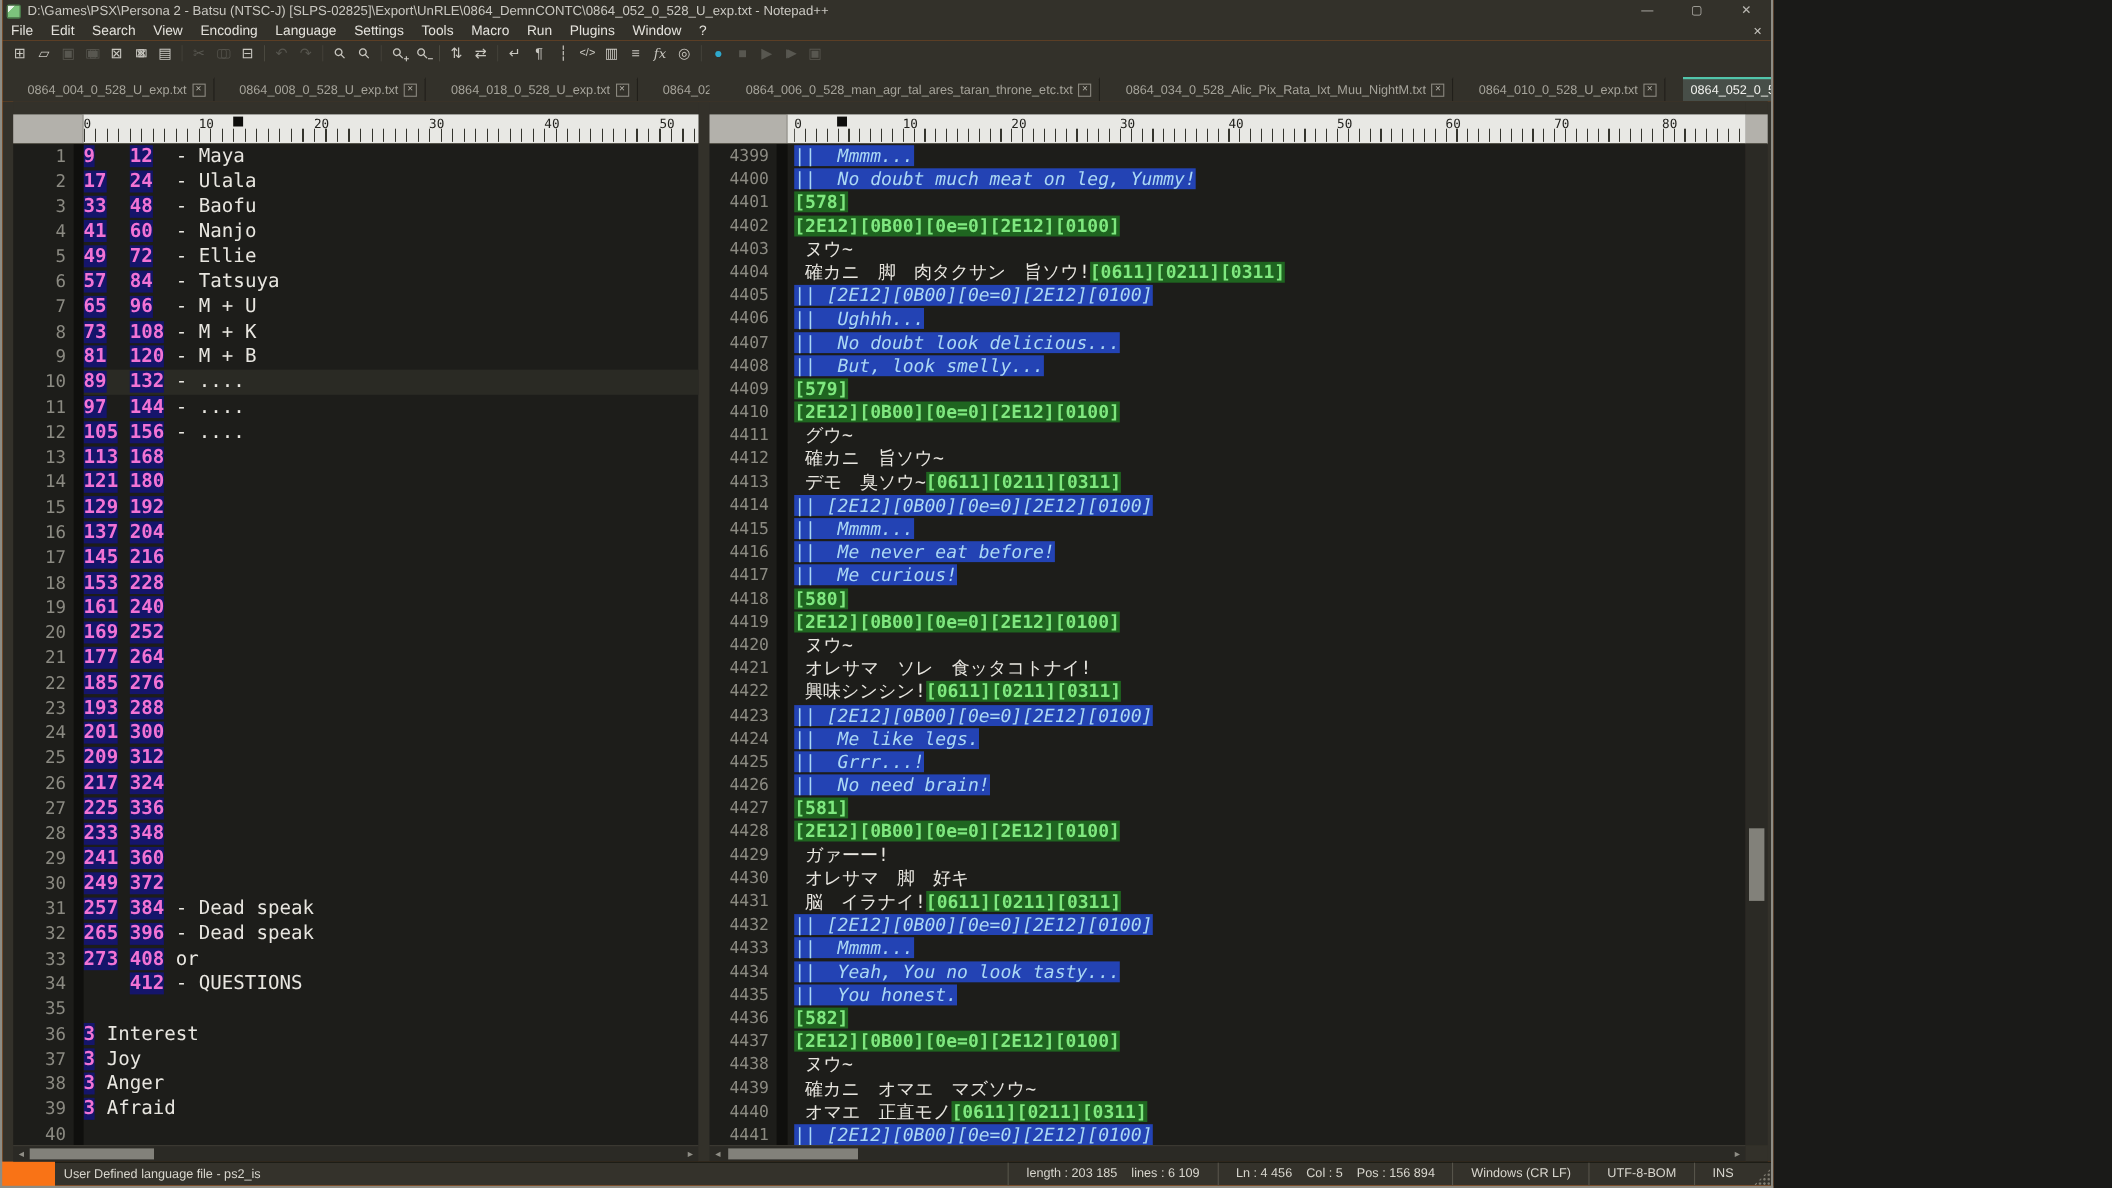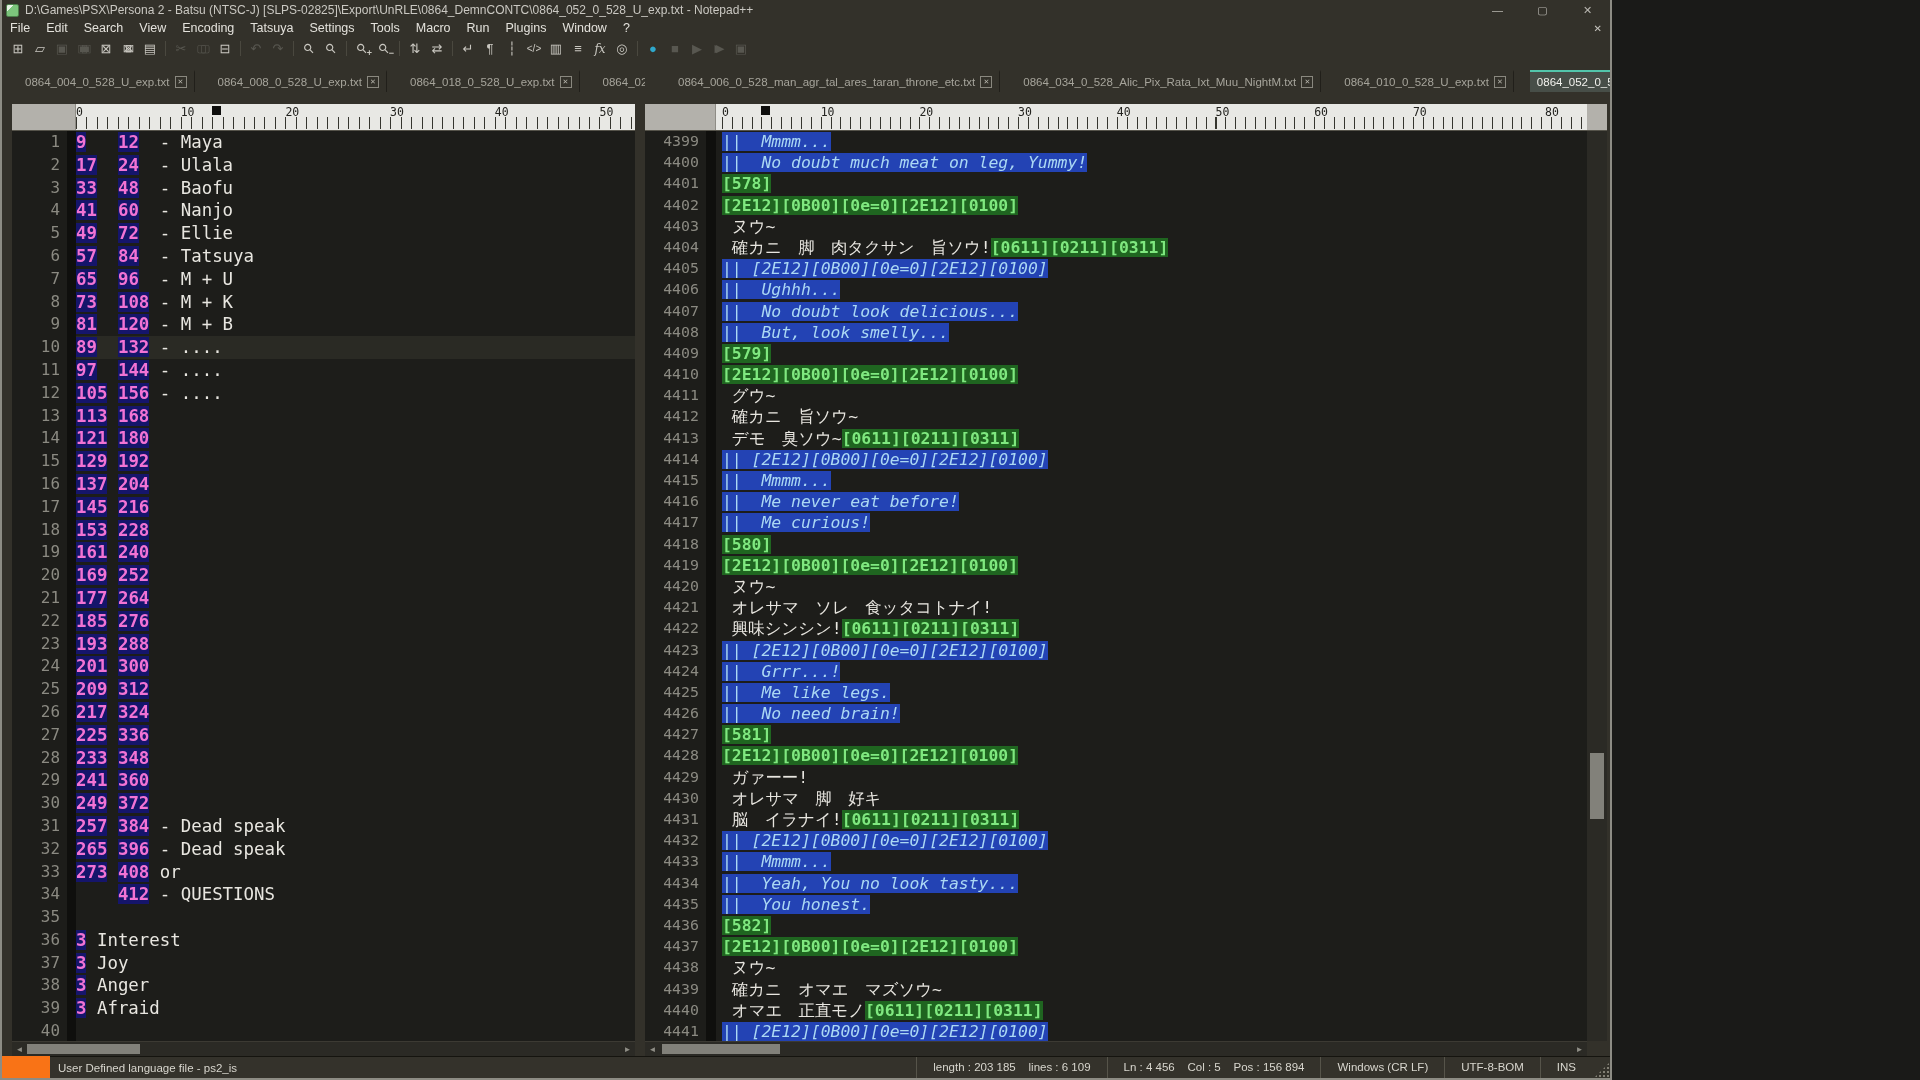--- a/index.html
+++ b/index.html
@@ -122,21 +122,21 @@
       <span class="wc">✕</span>
     </span>
   </div>
 
   <div class="menubar" id="menubar">
     <span class="mi">File</span>
       <span class="mi">Edit</span>
       <span class="mi">Search</span>
       <span class="mi">View</span>
       <span class="mi">Encoding</span>
-      <span class="mi">Tatsuya</span>
+      <span class="mi">Language</span>
       <span class="mi">Settings</span>
       <span class="mi">Tools</span>
       <span class="mi">Macro</span>
       <span class="mi">Run</span>
       <span class="mi">Plugins</span>
       <span class="mi">Window</span>
       <span class="mi">?</span>
       <span class="menubar-close">✕</span>
   </div>
 
@@ -410,21 +410,21 @@
         <div class="ruler-band">
           <div class="ruler-inner" id="ruler-right-inner">
               <span class="ruler-num" style="left: 0px;">0</span>
               <span class="ruler-num" style="left: 98.7px;">10</span>
               <span class="ruler-num" style="left: 197.4px;">20</span>
               <span class="ruler-num" style="left: 296.1px;">30</span>
               <span class="ruler-num" style="left: 394.8px;">40</span>
               <span class="ruler-num" style="left: 493.5px;">50</span>
               <span class="ruler-num" style="left: 592.2px;">60</span>
               <span class="ruler-num" style="left: 690.9px;">70</span>
-              <span class="ruler-num" style="left: 823px;">80</span>
+              <span class="ruler-num" style="left: 789px;">80</span>
               <span class="ruler-num" style="left: 888.3px;">90</span>
               <span class="ruler-num" style="left: 987px;">100</span>
               <span class="ruler-num" style="left: 1085.7px;">110</span>
               <span class="ruler-marker" style="left: 39.48px;"></span>
             </div>
           <div class="ruler-ticks"></div>
         </div>
       </div>
       <div class="editor">
         <div class="gutter" id="gutter-right">
@@ -492,22 +492,22 @@
             <div class="code-line"><span class="sB">|| [2E12][0B00][0e=0][2E12][0100]</span></div>
             <div class="code-line"><span class="sB">||  Mmmm...</span></div>
             <div class="code-line"><span class="sB">||  Me never eat before!</span></div>
             <div class="code-line"><span class="sB">||  Me curious!</span></div>
             <div class="code-line"><span class="sG">[580]</span></div>
             <div class="code-line"><span class="sG">[2E12][0B00][0e=0][2E12][0100]</span></div>
             <div class="code-line"><span class="sT"> ヌウ~</span></div>
             <div class="code-line"><span class="sT"> オレサマ　ソレ　食ッタコトナイ!</span></div>
             <div class="code-line"><span class="sT"> 興味シンシン!</span><span class="sG">[0611][0211][0311]</span></div>
             <div class="code-line"><span class="sB">|| [2E12][0B00][0e=0][2E12][0100]</span></div>
+            <div class="code-line"><span class="sB">||  Me like legs.</span></div>
             <div class="code-line"><span class="sB">||  Grrr...!</span></div>
-            <div class="code-line"><span class="sB">||  Me like legs.</span></div>
             <div class="code-line"><span class="sB">||  No need brain!</span></div>
             <div class="code-line"><span class="sG">[581]</span></div>
             <div class="code-line"><span class="sG">[2E12][0B00][0e=0][2E12][0100]</span></div>
             <div class="code-line"><span class="sT"> ガァーー!</span></div>
             <div class="code-line"><span class="sT"> オレサマ　脚　好キ</span></div>
             <div class="code-line"><span class="sT"> 脳　イラナイ!</span><span class="sG">[0611][0211][0311]</span></div>
             <div class="code-line"><span class="sB">|| [2E12][0B00][0e=0][2E12][0100]</span></div>
             <div class="code-line"><span class="sB">||  Mmmm...</span></div>
             <div class="code-line"><span class="sB">||  Yeah, You no look tasty...</span></div>
             <div class="code-line"><span class="sB">||  You honest.</span></div>

